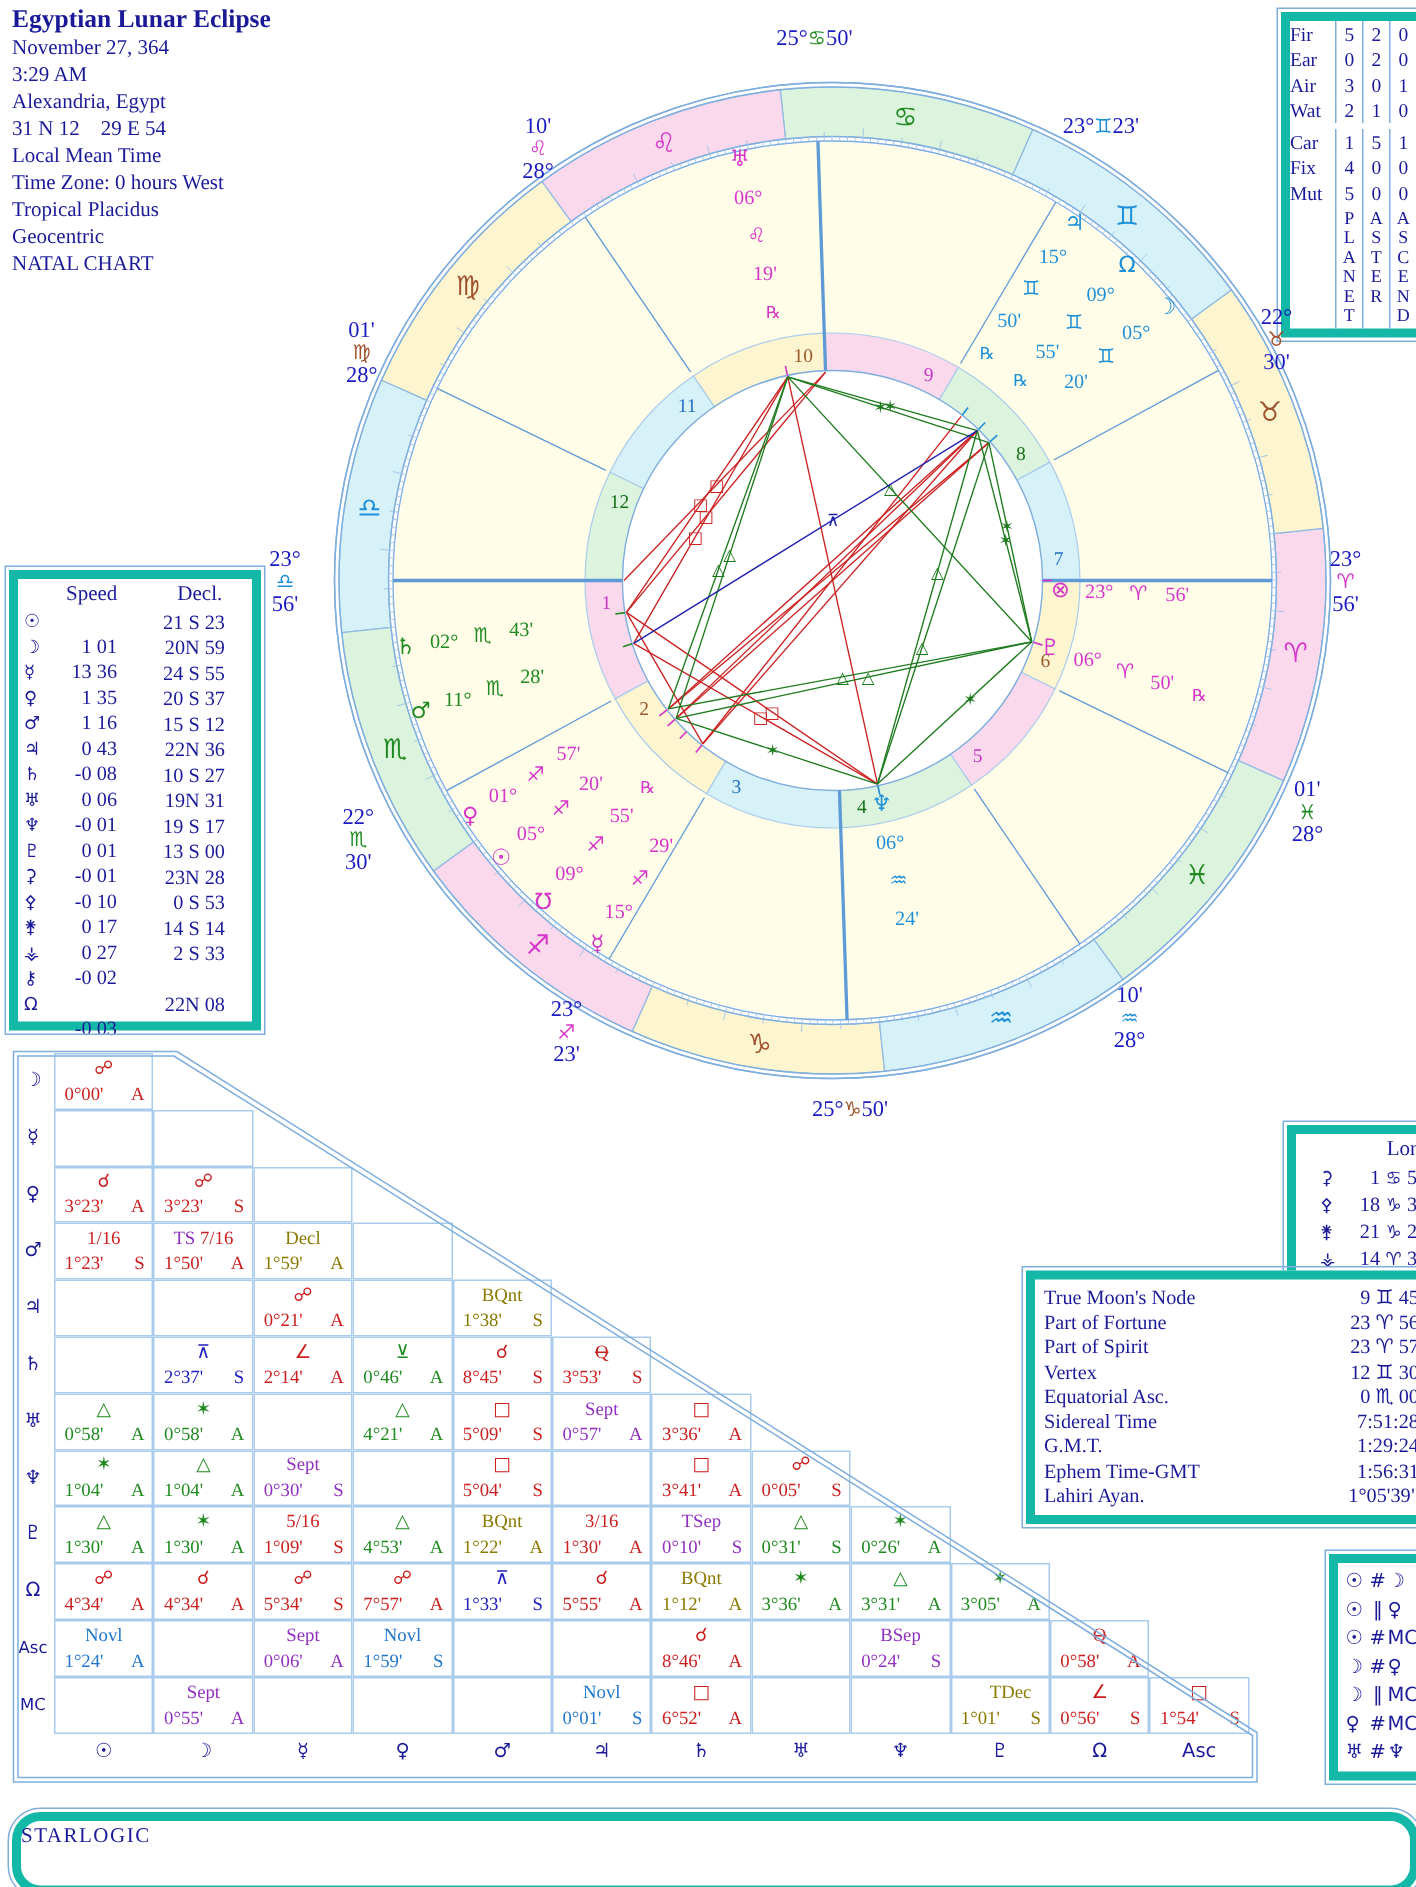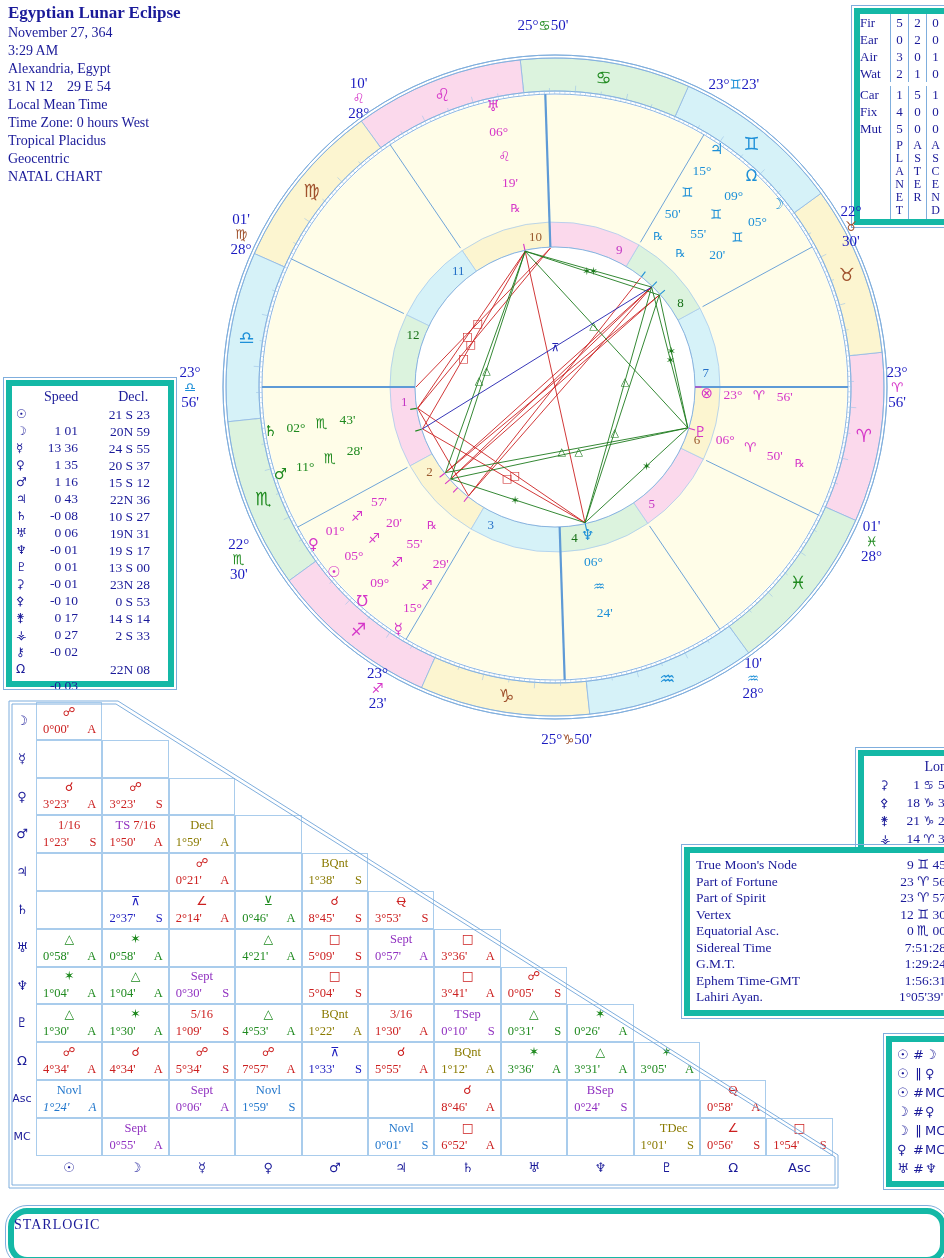--- a/index.html
+++ b/index.html
@@ -1272,21 +1272,21 @@
         <div class="l2" style="color: rgb(31, 138, 31);">
           <span class="orb">3°05'</span>
           <span class="let">A</span>
         </div>
       </div>
     </div>
     <div class="g-row" style="top: 380px;">
       <div class="g-lab asclab" style="line-height: 37.8px;">Asc</div>
       <div class="g-cell">
         <div class="l1"><span style="color: rgb(34, 119, 204);">Novl</span></div>
-        <div class="l2" style="color: rgb(34, 119, 204); font-style: italic;">
+        <div class="l2" style="color: rgb(34, 119, 204);">
           <span class="orb">1°24'</span>
           <span class="let">A</span>
         </div>
       </div>
       <div class="g-cell"></div>
       <div class="g-cell">
         <div class="l1"><span style="color: rgb(144, 48, 192);">Sept</span></div>
         <div class="l2" style="color: rgb(144, 48, 192);">
           <span class="orb">0°06'</span>
           <span class="let">A</span>

